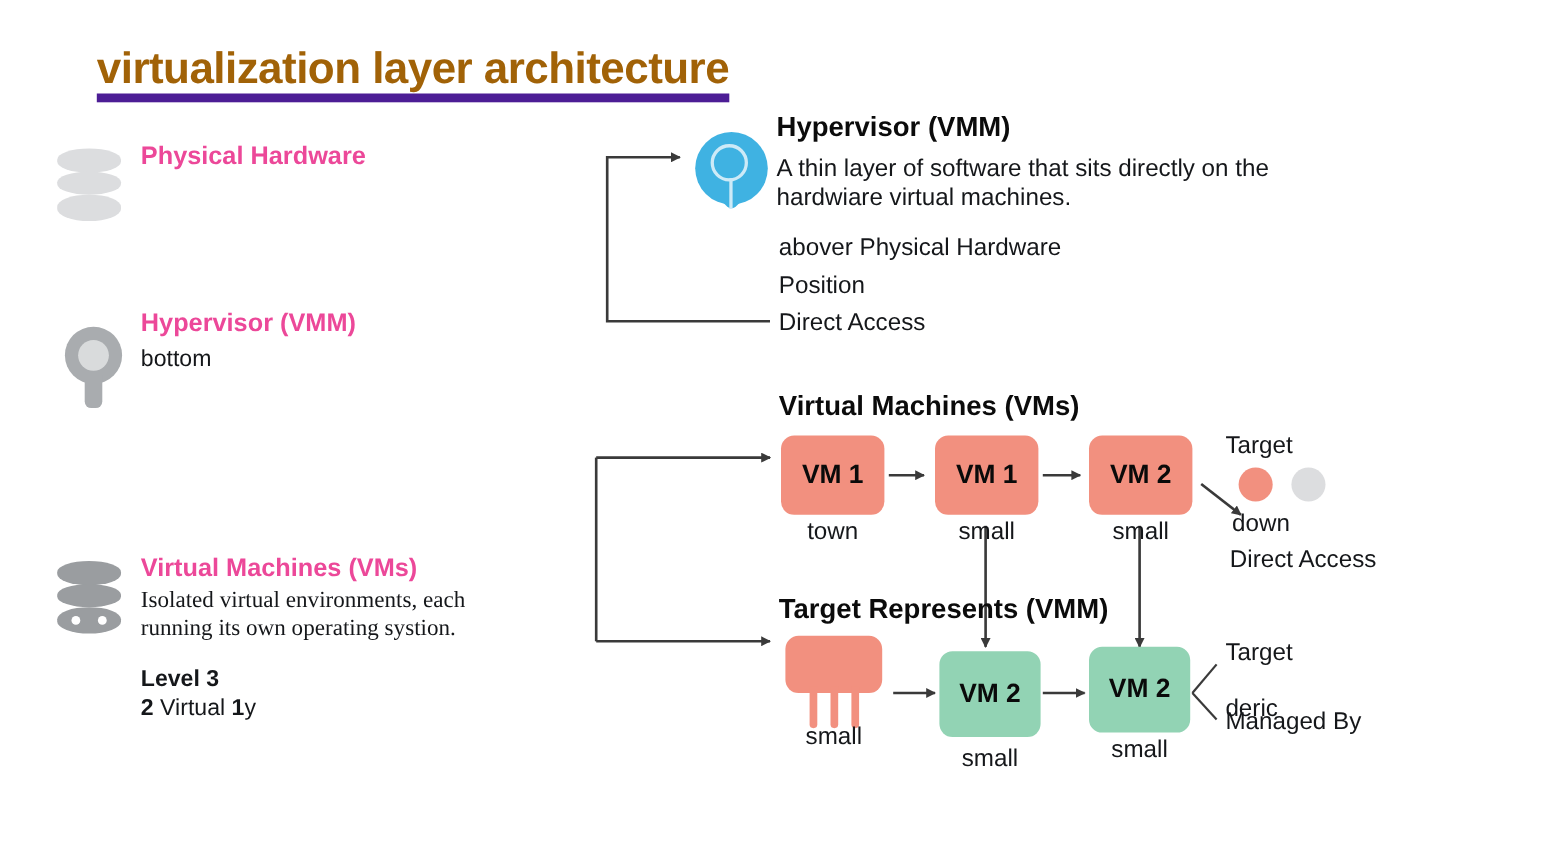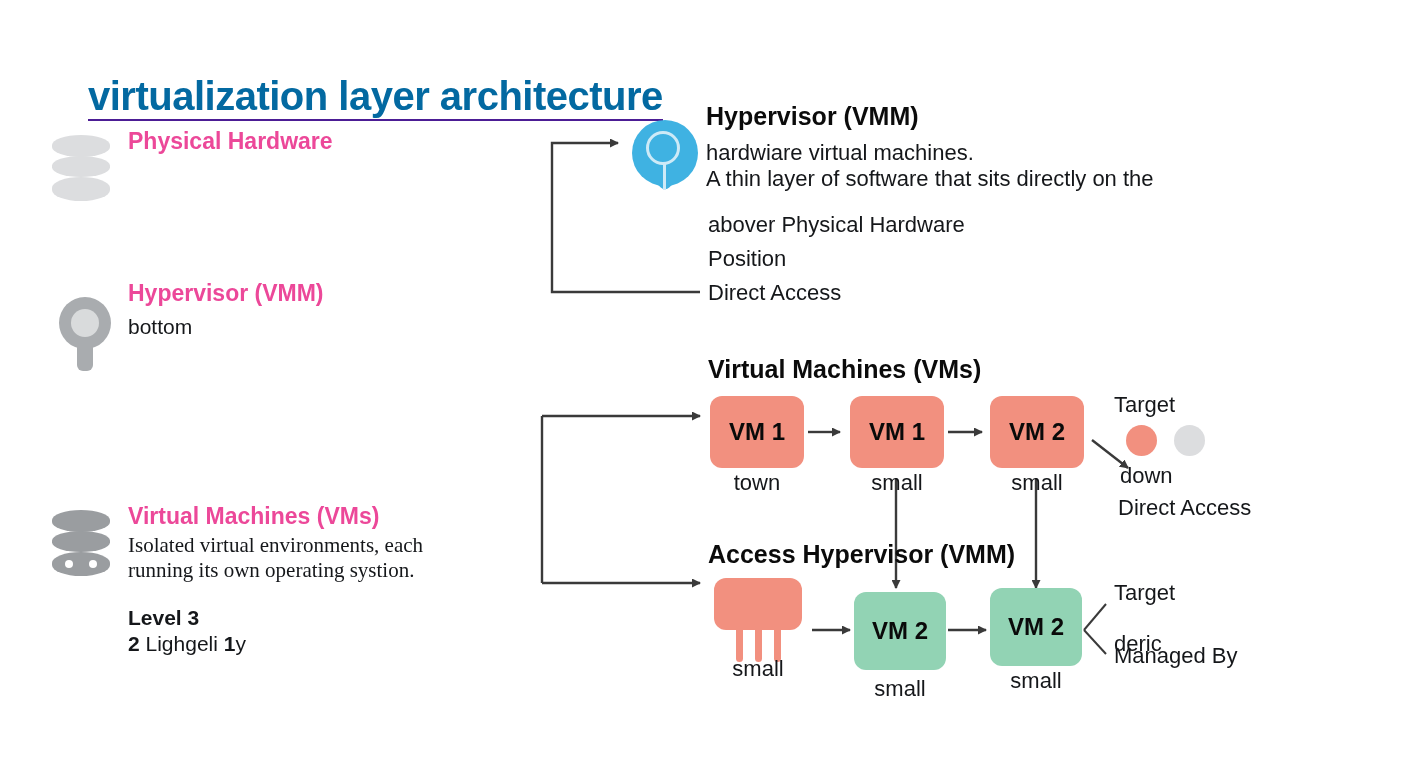--- a/index.html
+++ b/index.html
@@ -13,25 +13,24 @@
     font-family: "Liberation Sans", sans-serif;
     color: #111111;
   }
   .canvas { position: absolute; inset: 0; }
 
   
   #title {
     position: absolute; left: 88px; top: 42px;
     font-size: 40px; font-weight: bold;
     letter-spacing: -0.5px;
-    color: #0369a1;
-    border-bottom: 2px solid #4c1d95;
+    color: #a16207;
+    border-bottom: 8px solid #4c1d95;
     padding-bottom: 3px;
     line-height: 1.0;
-    margin-top: 34px;
   }
 
   
   .side-item { position: absolute; }
   .side-title {
     font-size: 23px; font-weight: bold; color: #ec4899;
     line-height: 1.15; white-space: nowrap;
   }
   .side-desc {
     font-size: 21px; color: #15171a; line-height: 1.18;
@@ -196,35 +195,35 @@
   </div>
   <div class="side-item" style="left:128px; top:503px;">
     <div class="side-title">Virtual Machines (VMs)</div>
     <div class="side-desc" style="margin-top:4px;font-family:Liberation Serif, serif;">
       <div>Isolated virtual environments, each</div>
       <div>running its own operating systion.</div>
     </div>
     <div class="side-extra" style="margin-top:22px;">
       <div class="b">Level 3</div>
       <div>
-        <span class="b">2</span><span> Lighgeli </span><span class="b">1</span><span>y</span>
+        <span class="b">2</span><span> Virtual </span><span class="b">1</span><span>y</span>
       </div>
     </div>
   </div>
 
   <div class="pin" style="left:632px; top:120px;">
     <span class="tail"></span>
     <span class="head"></span>
     <span class="ring2"></span>
     <span class="needle"></span>
   </div>
   <div class="panel-head" style="left:706px; top:102px;">Hypervisor (VMM)</div>
   <div class="panel-body" style="left:706px; top:140px;">
+    <div>A thin layer of software that sits directly on the</div>
     <div>hardwiare virtual machines.</div>
-    <div>A thin layer of software that sits directly on the</div>
   </div>
   <div class="meta-line" style="left:708px; top:212px;">abover Physical Hardware</div>
   <div class="meta-line" style="left:708px; top:246px;">Position</div>
   <div class="meta-line" style="left:708px; top:280px;">Direct Access</div>
 
   <div class="panel-head" style="left:708px; top:355px;">Virtual Machines (VMs)</div>
 
   <div class="vm salmon" style="left:710px; top:396px; width:94px; height:72px;">VM 1</div>
   <div class="cap" style="left:710px; top:470px; width:94px;">town</div>
 
@@ -233,21 +232,21 @@
 
   <div class="vm salmon" style="left:990px; top:396px; width:94px; height:72px;">VM 2</div>
   <div class="cap" style="left:990px; top:470px; width:94px;">small</div>
 
   <div class="meta-line" style="left:1114px; top:392px;">Target</div>
   <div class="circ salmon" style="left:1126px; top:425px;"></div>
   <div class="circ grey" style="left:1174px; top:425px;"></div>
   <div class="meta-line" style="left:1120px; top:463px;">down</div>
   <div class="meta-line" style="left:1118px; top:495px;">Direct Access</div>
 
-  <div class="panel-head" style="left:708px; top:540px;">Access Hypervisor (VMM)</div>
+  <div class="panel-head" style="left:708px; top:540px;">Target Represents (VMM)</div>
 
   <div class="comb" style="left:714px; top:578px;">
     <span class="body"></span>
     <span class="leg" style="left:22px;"></span>
     <span class="leg" style="left:41px;"></span>
     <span class="leg" style="left:60px;"></span>
   </div>
   <div class="cap" style="left:710px; top:656px; width:96px;">small</div>
 
   <div class="vm green" style="left:854px; top:592px; width:92px; height:78px;">VM 2</div>

